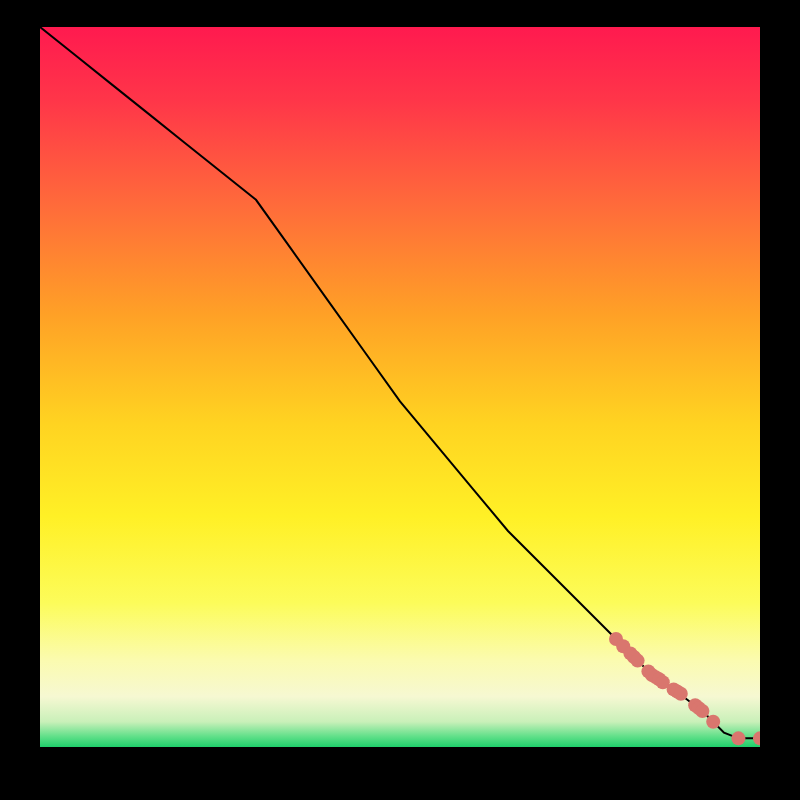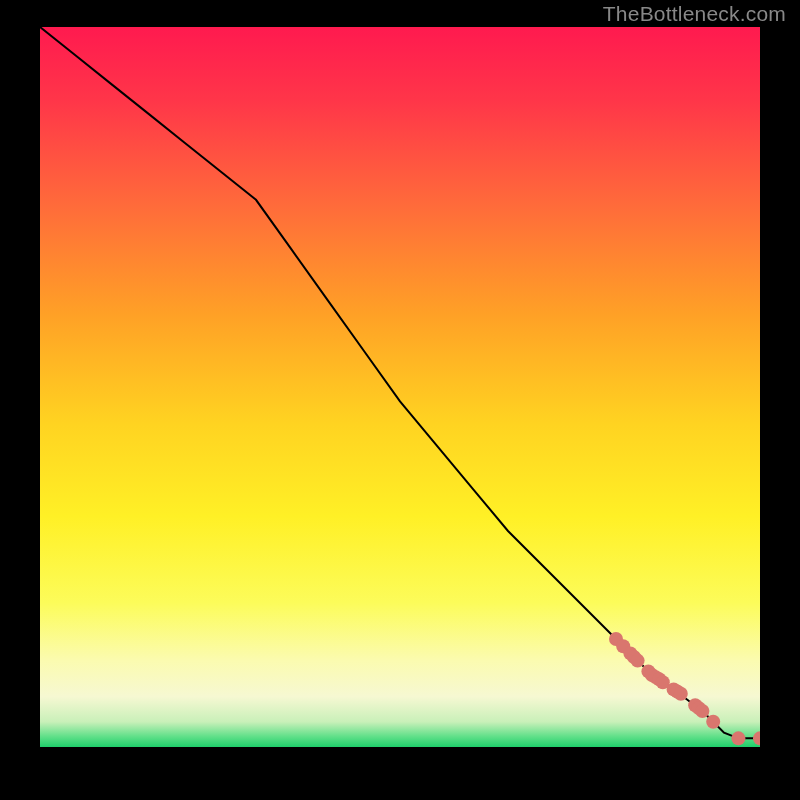--- a/index.html
+++ b/index.html
@@ -39,21 +39,20 @@
   svg {
     display: block;
     width: 720px;
     height: 720px;
   }
 </style>
 </head>
 <body>
 
 <div class="frame">
-  <div class="watermark">TheBottleneck.com</div>
 
   <div class="plot">
     <svg viewBox="0 0 720 720">
       <defs>
         <linearGradient id="bg-grad" x1="0" y1="0" x2="0" y2="1">
             <stop offset="0%" stop-color="#ff1a4f"></stop>
             <stop offset="10%" stop-color="#ff3549"></stop>
             <stop offset="25%" stop-color="#ff6c3a"></stop>
             <stop offset="40%" stop-color="#ffa126"></stop>
             <stop offset="55.00000000000001%" stop-color="#ffd321"></stop>

